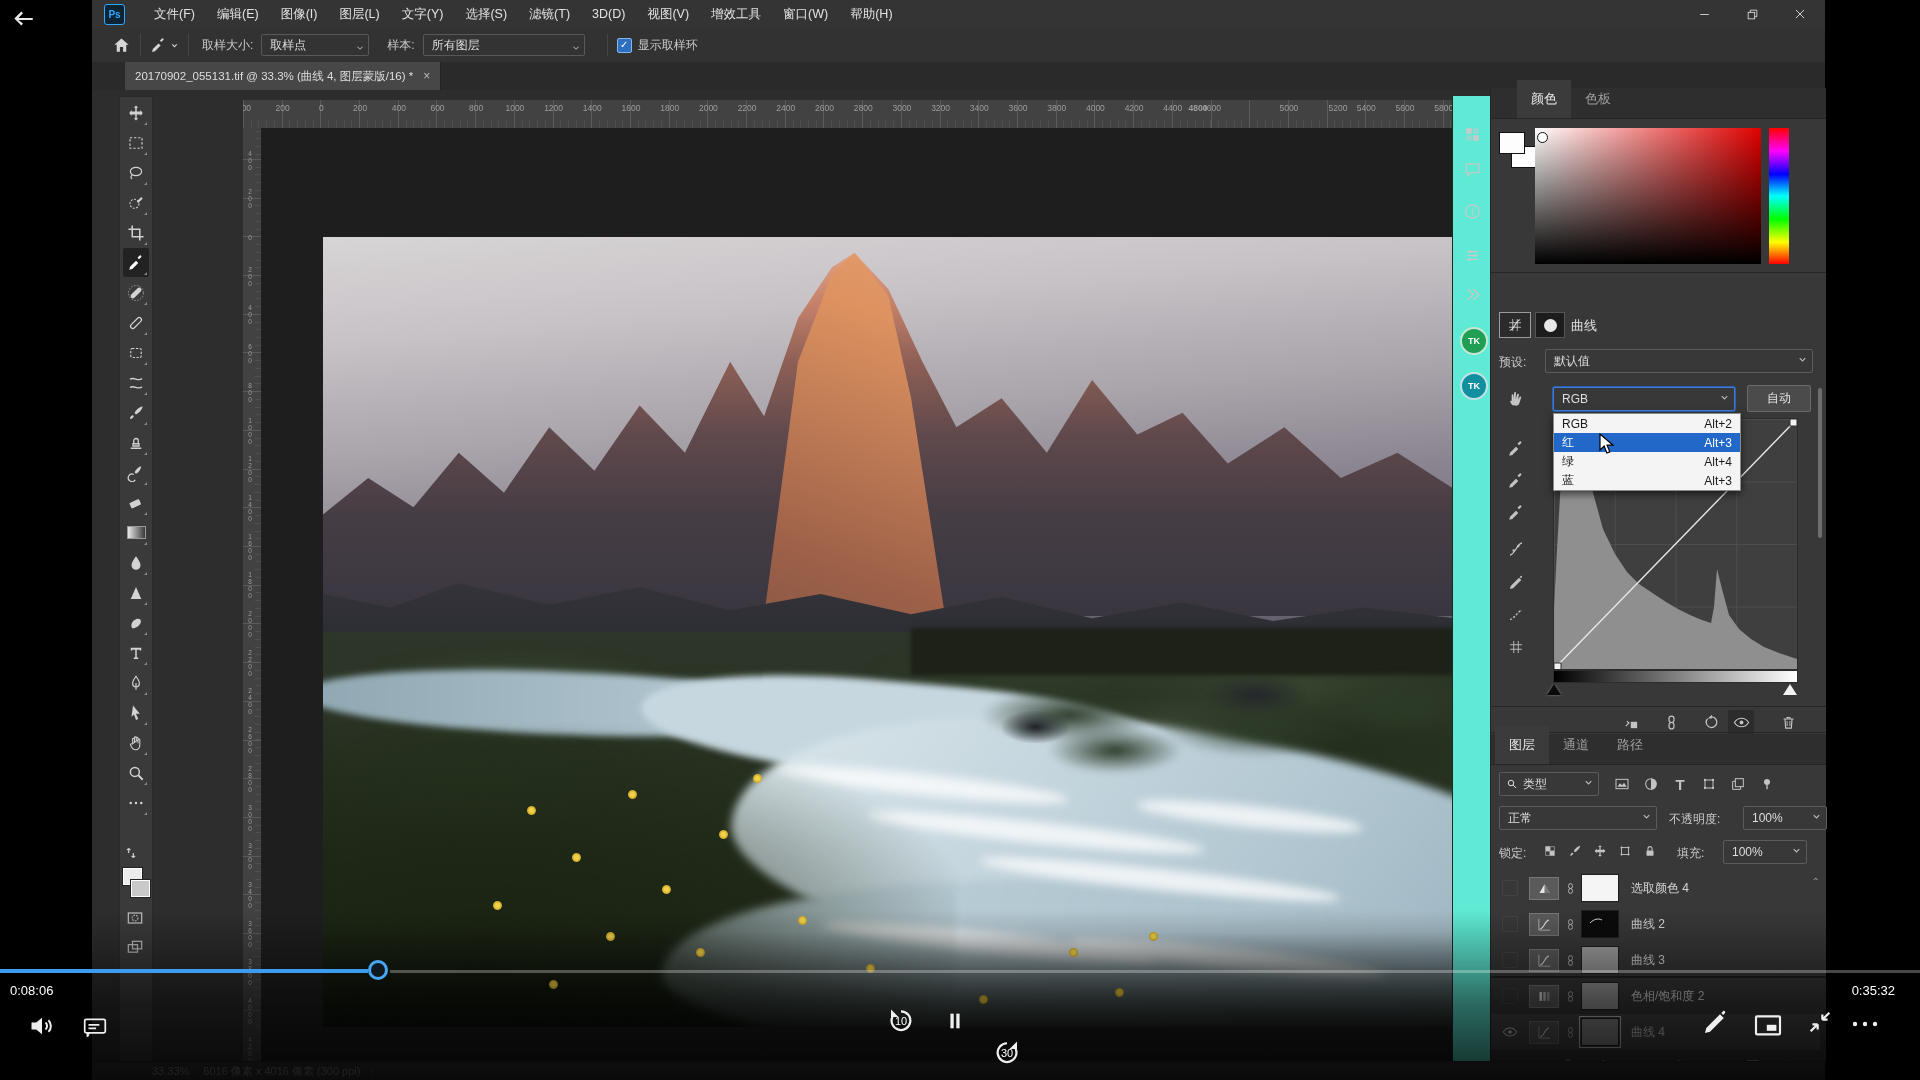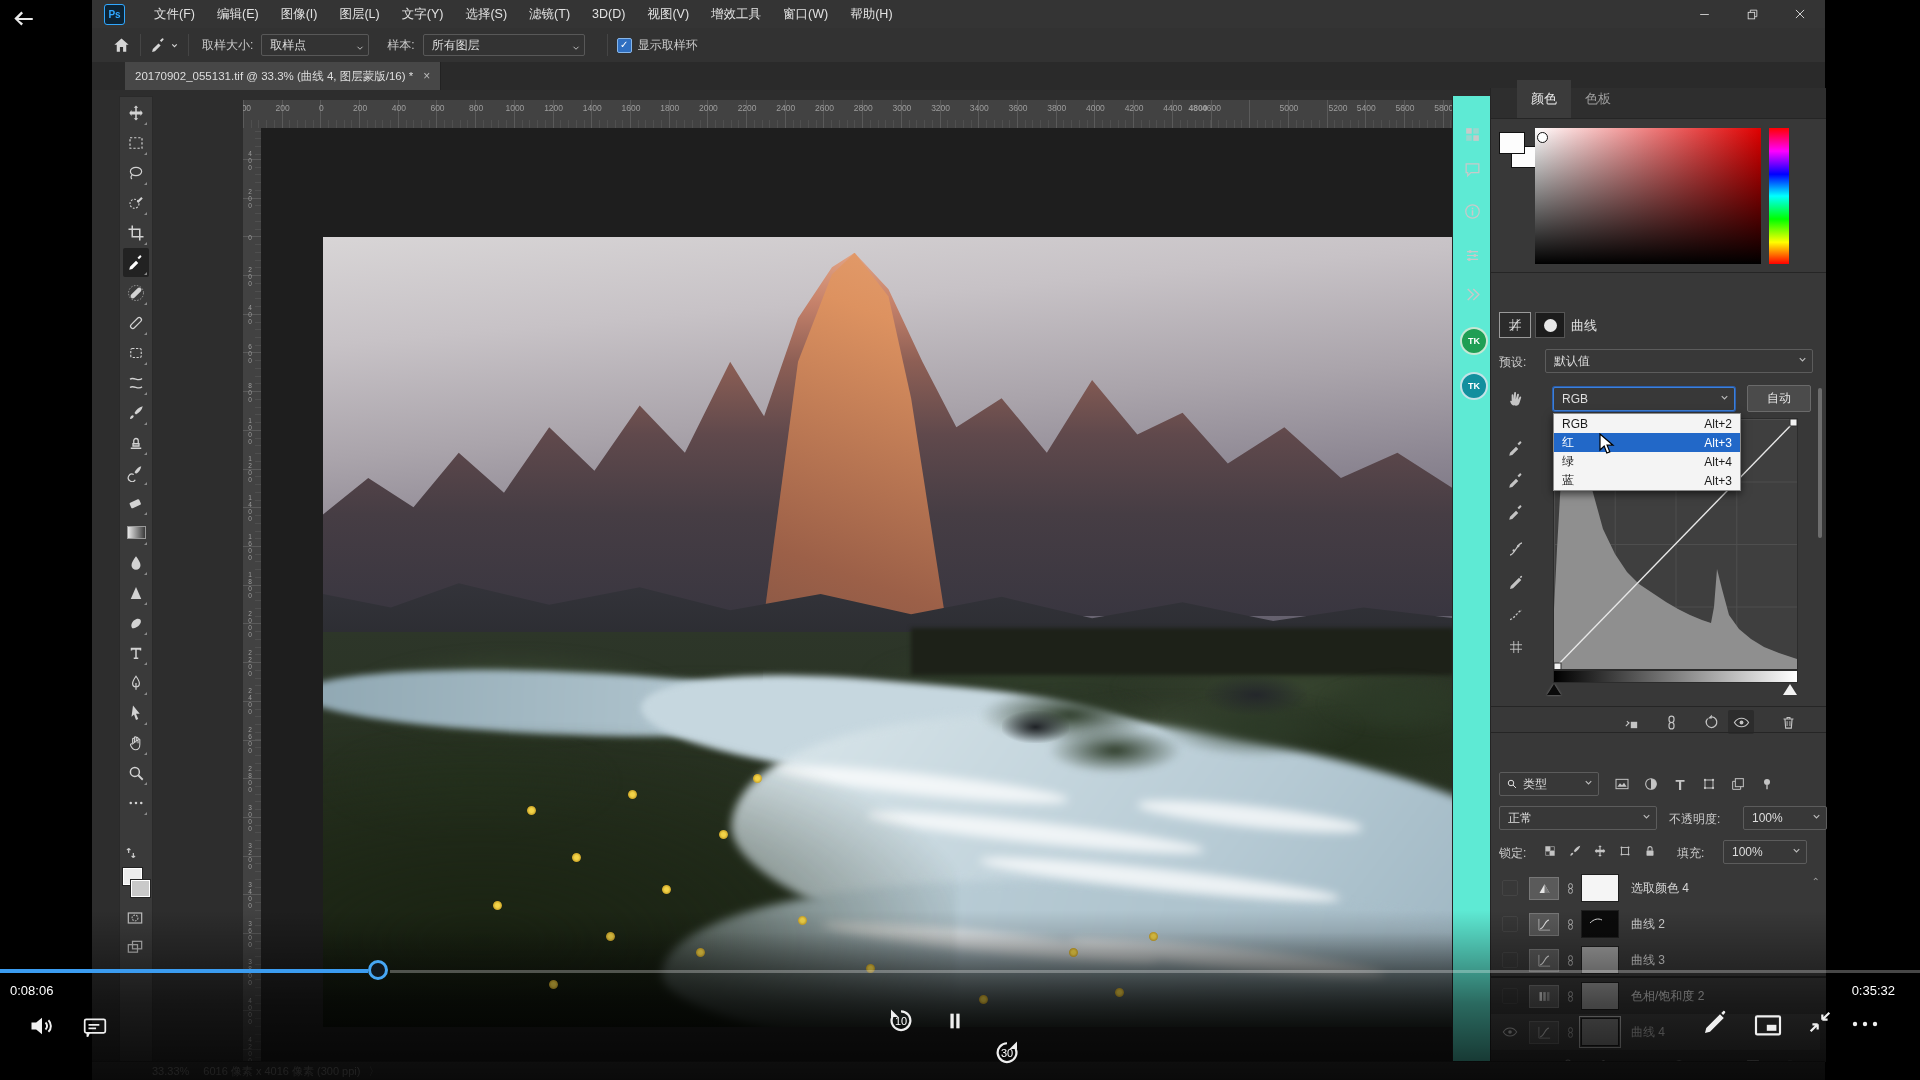--- a/index.html
+++ b/index.html
@@ -647,20 +647,27 @@
           </div>
         </div>
       <div id="cursor">
         <svg width="17" height="22" viewBox="0 0 17 22">
             <path d="M1 1v16l4.2-4 2.6 7 3-1.2-2.7-6.6H14z" fill="#fff" stroke="#000" stroke-width="1.2"></path>
           </svg>
       </div>
 
       <div class="divider" style="top:644px"></div>
 
+      <div class="ptabs" style="top:646px">
+        <span style="width:4px"></span>
+        <span class="ptab active">图层</span>
+        <span class="ptab">通道</span>
+        <span class="ptab">路径</span>
+
+      </div>
       <span class="panel-combo" style="left:8px;top:684px;width:84px;height:22px;padding-left:6px">
         <svg width="12" height="12" viewBox="0 0 24 24" style="margin-right:5px">
             <circle cx="10" cy="10" r="5.5" fill="none" stroke="currentColor" stroke-width="2"></circle>
             <path d="M14 14l6 6" stroke="currentColor" stroke-width="2"></path>
           </svg>
         <span>类型</span>
         <span class="chev"><svg width="11" height="11" viewBox="0 0 24 24">
               <path d="M6 9l6 6 6-6" fill="none" stroke="currentColor" stroke-width="2.4"></path>
             </svg></span>
         </span>

